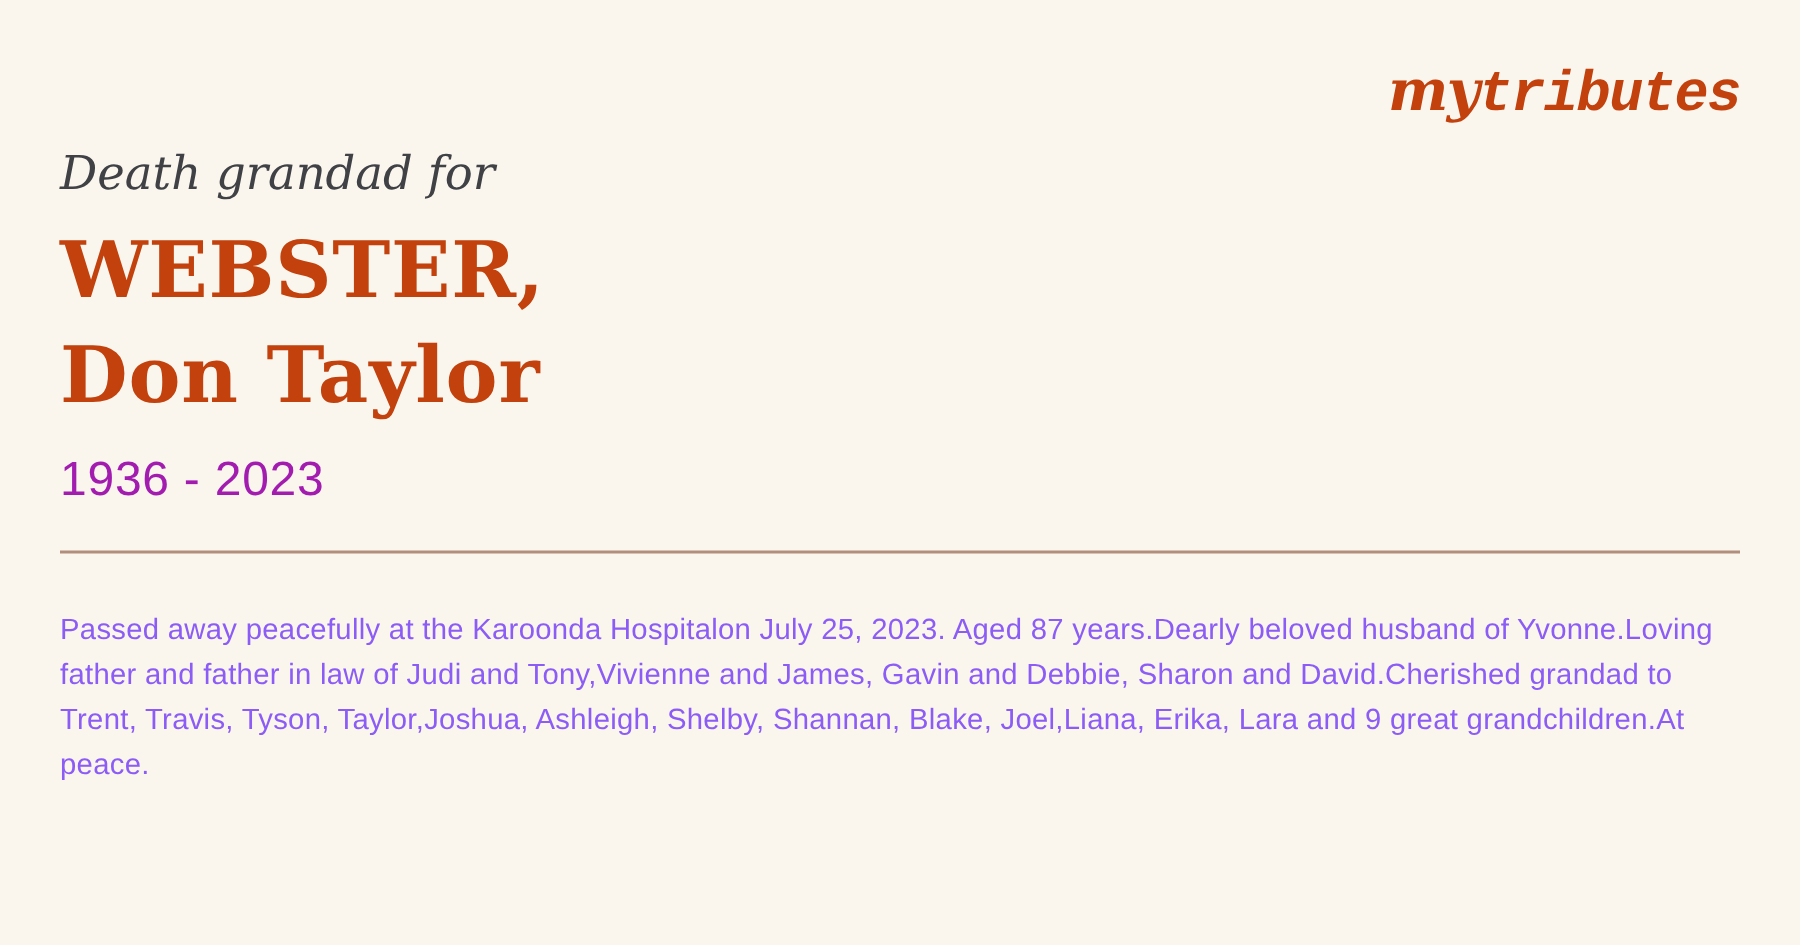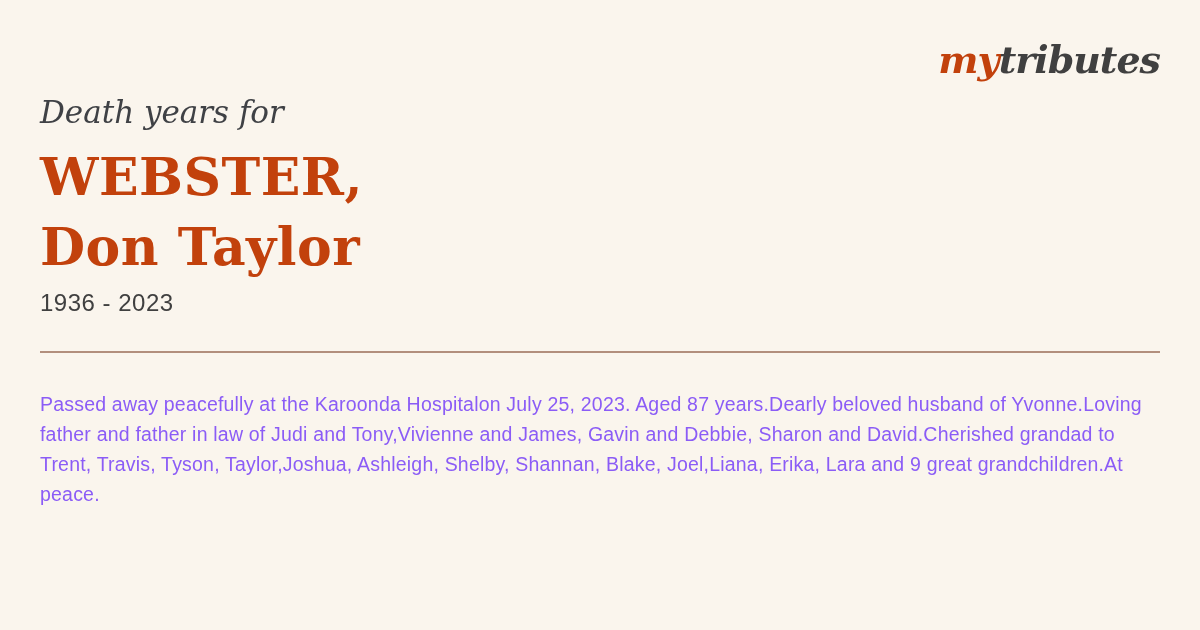--- a/index.html
+++ b/index.html
@@ -35,21 +35,21 @@
     font-style: italic;
     font-weight: 700;
     font-size: 38px;
     line-height: 48px;
     letter-spacing: -1px;
     text-decoration: none;
     cursor: pointer;
   }
 
   .logo .logo-my    { color: #c2410c; }
-  .logo .logo-trib  { color: #404040; }
+  .logo .logo-trib  { color: #c2410c; font-family: Liberation Mono, monospace; }
 
   
   .kicker {
     margin-top: 8px;
     font-family: "DejaVu Serif", serif;
     font-style: italic;
     font-weight: 400;
     font-size: 31px;
     line-height: 40px;
     color: #3F4145;
@@ -59,26 +59,26 @@
     margin-top: 10px;
     font-family: "DejaVu Serif", serif;
     font-weight: 700;
     font-size: 52px;
     line-height: 70px;
     letter-spacing: 0.5px;
     color: #c2410c;
   }
 
   .years {
-    margin-top: 6px;
+    margin-top: 18px;
     font-family: "Liberation Sans", sans-serif;
-    font-size: 24px;
+    font-size: 32px;
     line-height: 30px;
     letter-spacing: 0.5px;
-    color: #404040;
+    color: #a21caf;
   }
 
   
   .divider {
     margin-top: 33px;
     border: none;
     border-top: 2px solid #B28F7D;
     width: 1120px;
   }
 
@@ -99,21 +99,21 @@
 <div class="page">
 
   <div class="header">
     <a class="logo">
       <span class="logo-my">my</span><span class="logo-trib">tributes</span>
     </a>
   </div>
 
   <main>
 
-    <div class="kicker">Death years for</div>
+    <div class="kicker">Death grandad for</div>
 
     <h1 class="deceased-name">
       <span>WEBSTER,</span><br>
       <span>Don Taylor</span>
     </h1>
 
     <div class="years">1936 - 2023</div>
 
     <hr class="divider">
 

